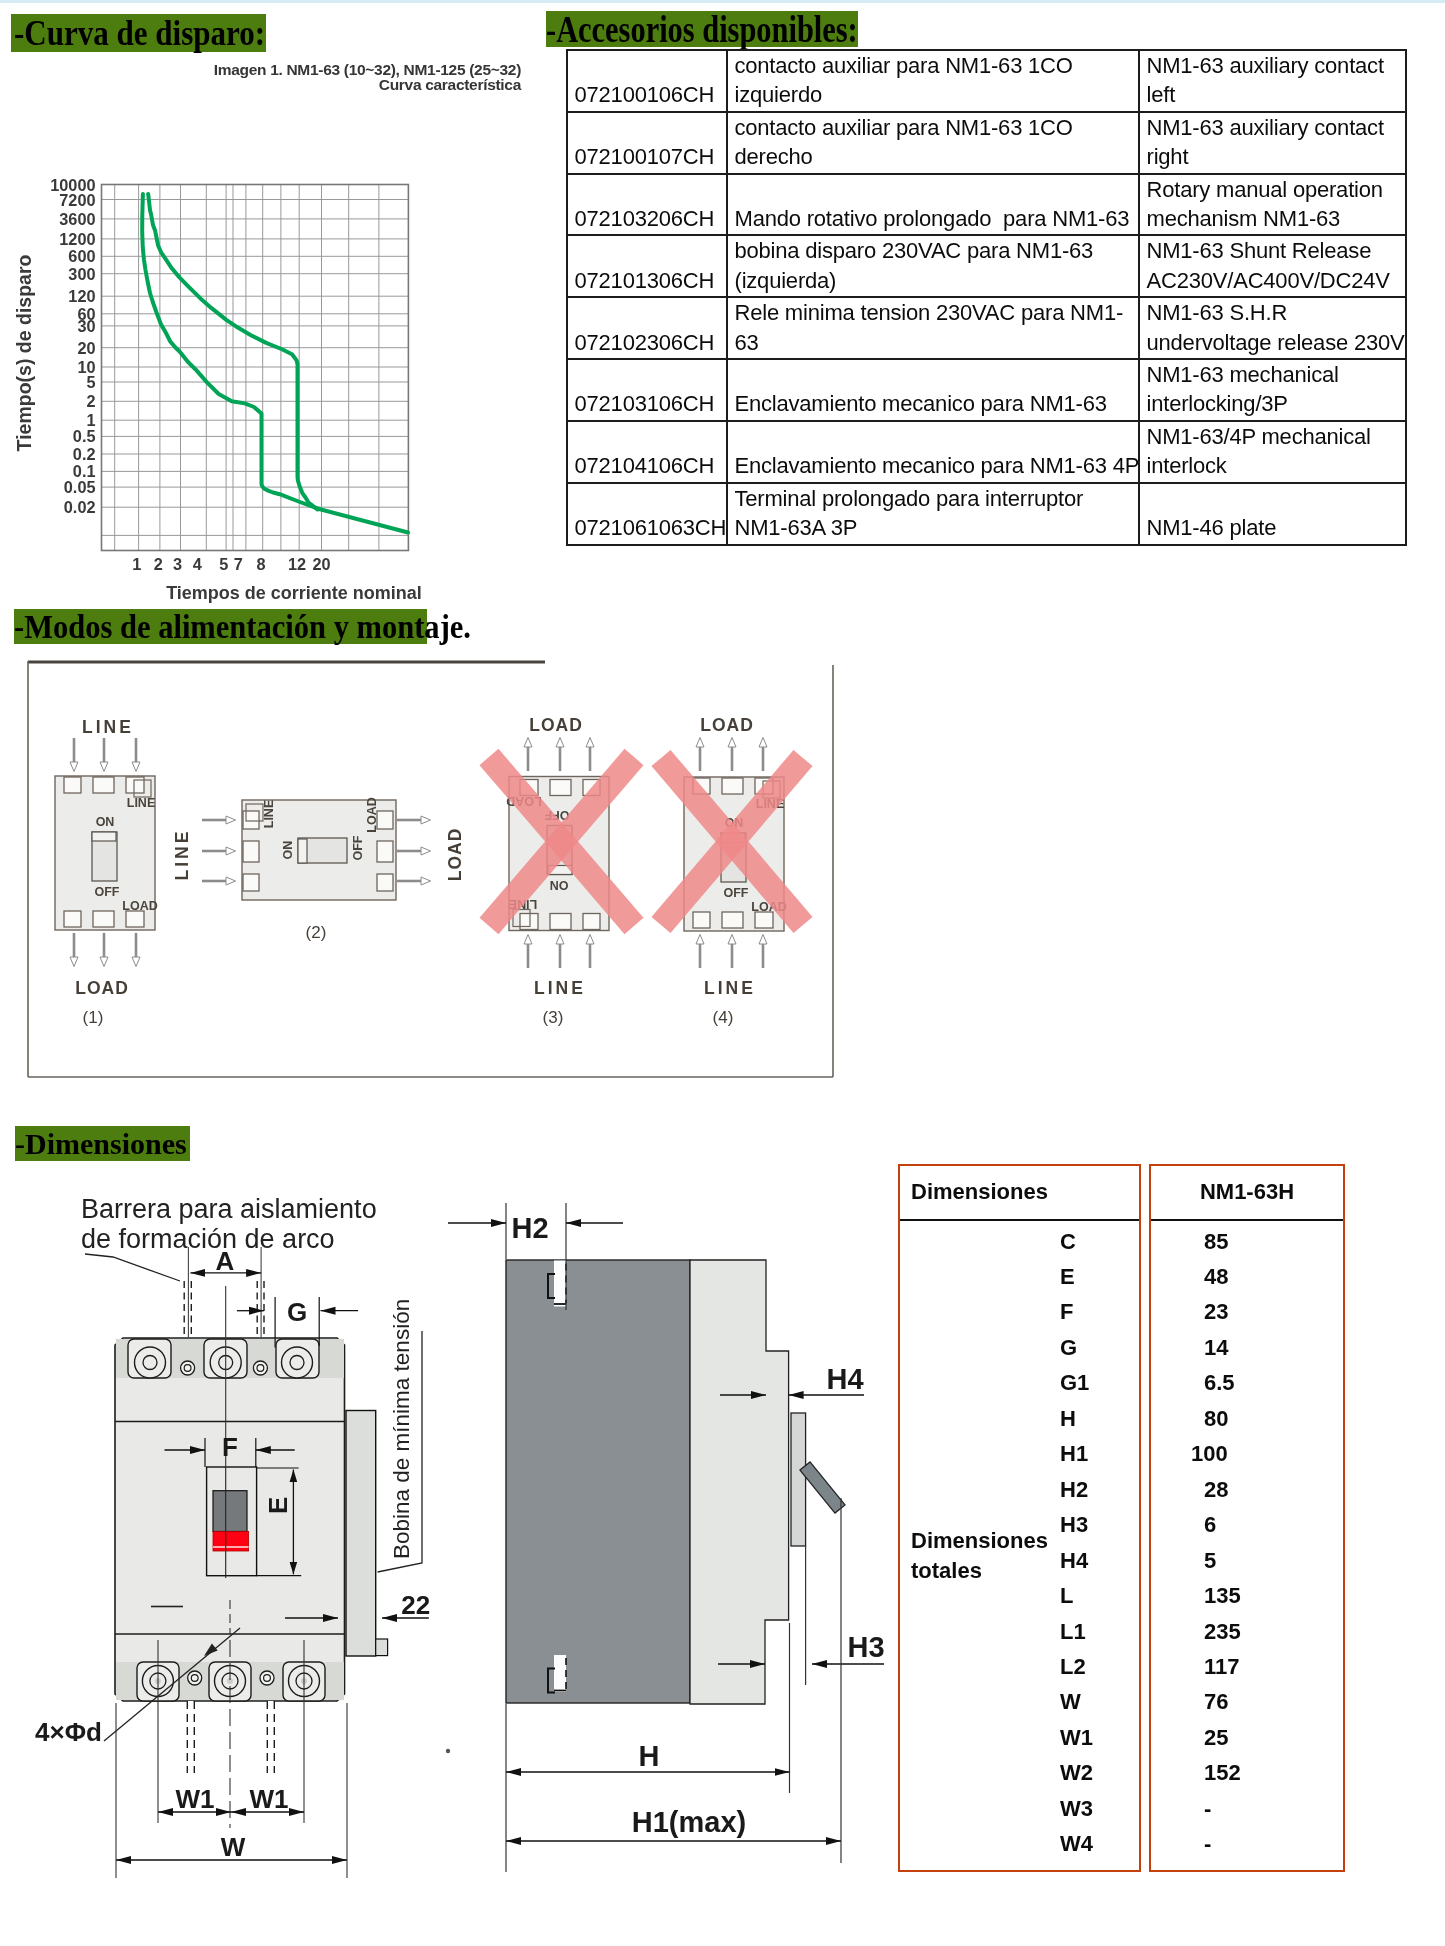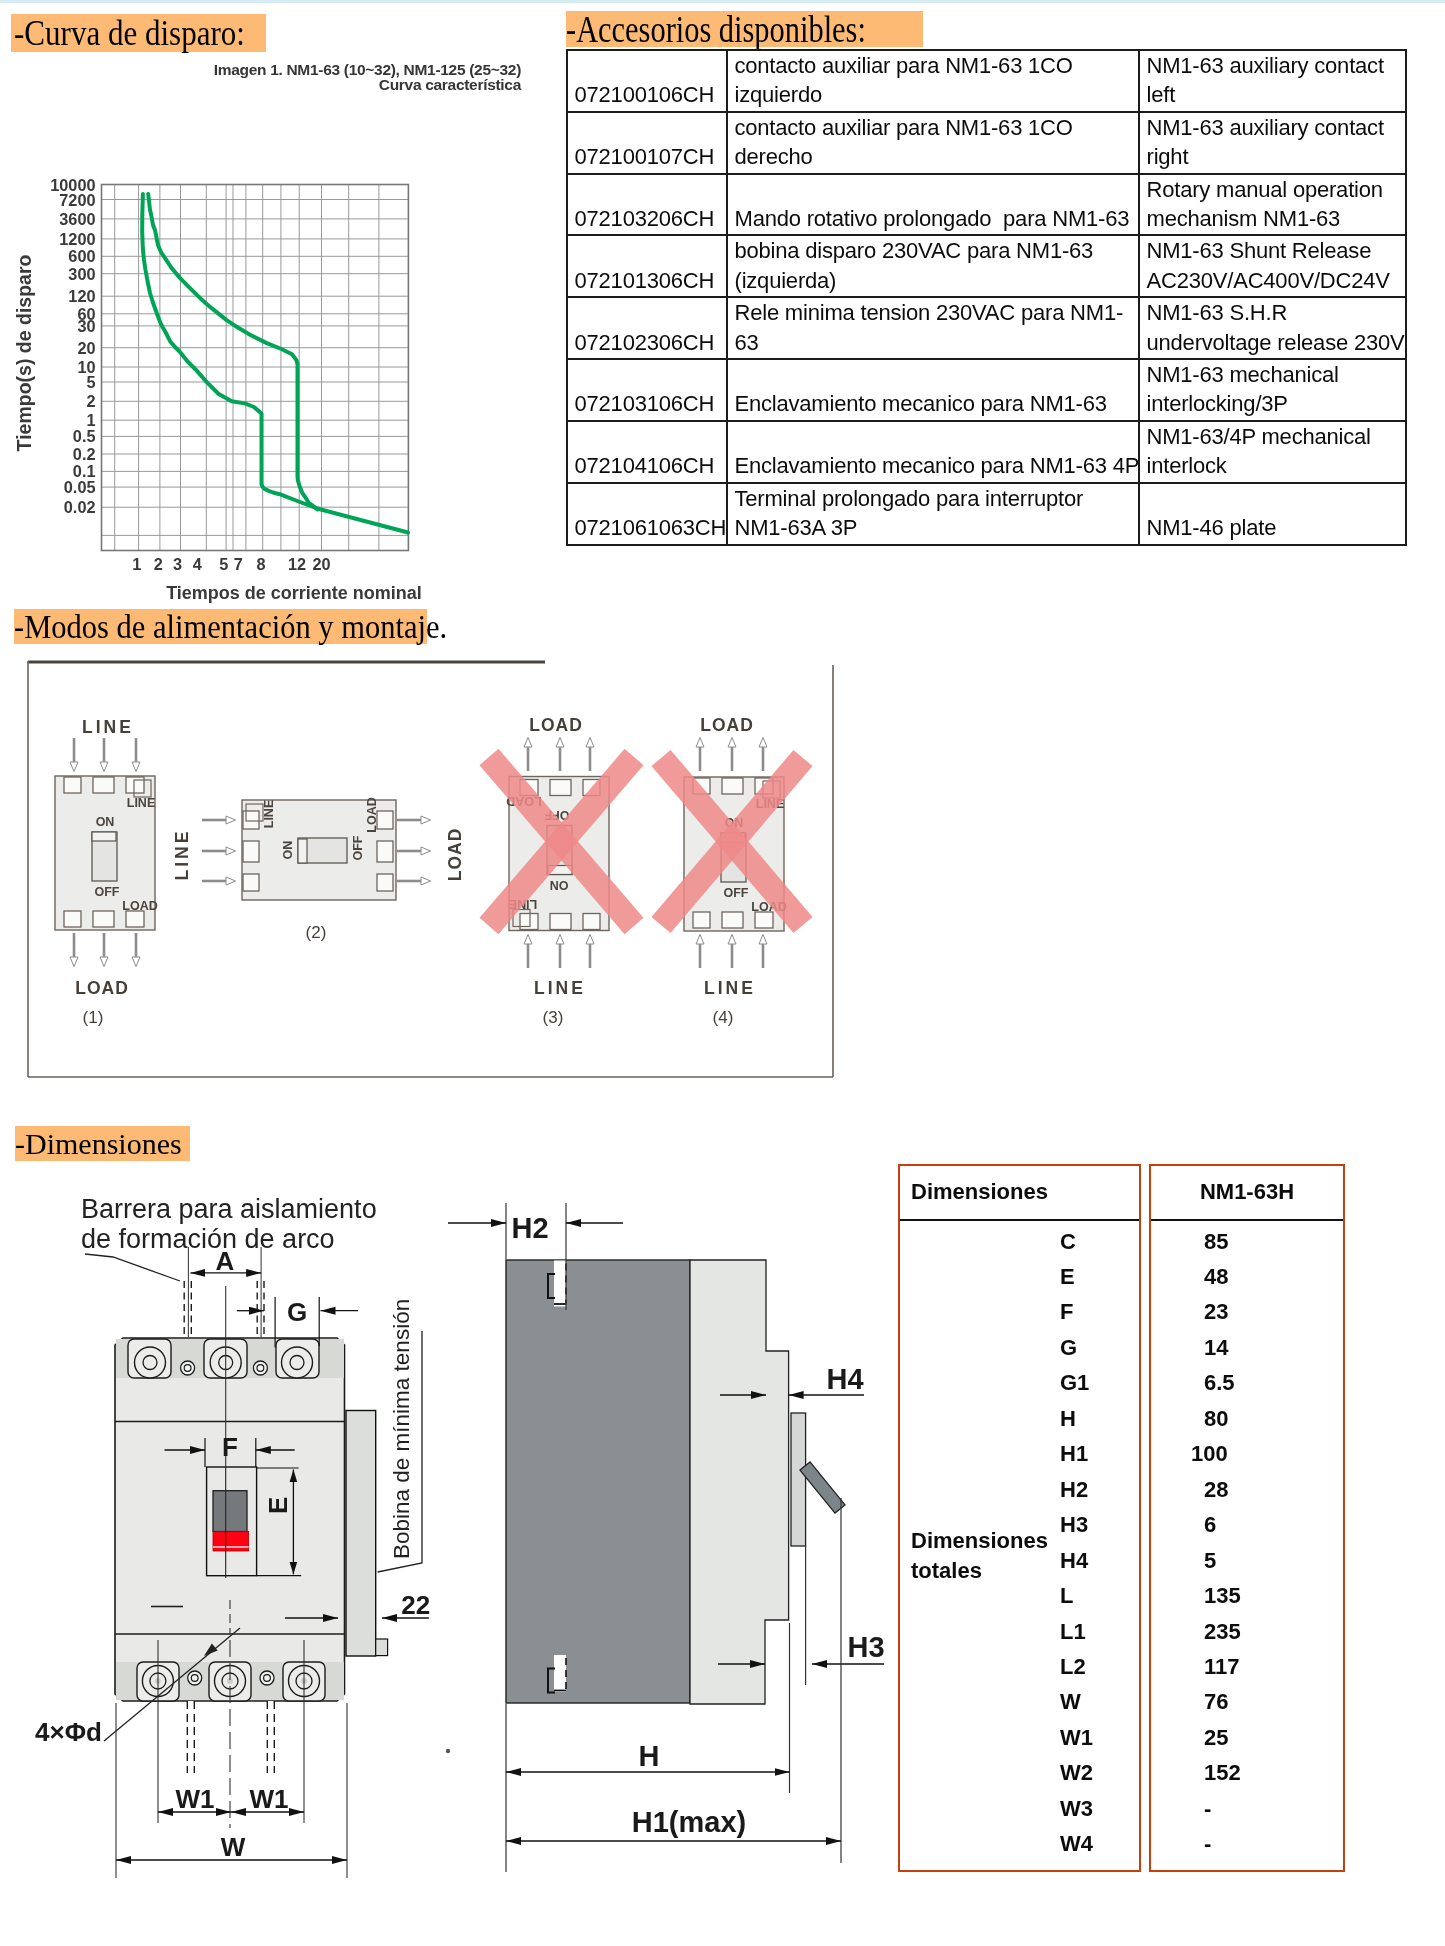--- a/index.html
+++ b/index.html
@@ -1,26 +1,26 @@
 <!DOCTYPE html>
 <html><head><meta charset="utf-8">
 <style>
 html,body{margin:0;padding:0}
 body{width:1445px;height:1946px;position:relative;background:#fff;font-family:"Liberation Sans",sans-serif;overflow:hidden}
-.hl{position:absolute;background:#fdba74;font-family:"Liberation Serif",serif;font-weight:normal;color:#000;white-space:nowrap}
+.hl{position:absolute;background:#4d7c0f;font-family:"Liberation Serif",serif;font-weight:bold;color:#000;white-space:nowrap}
 .hl>span{display:inline-block;transform-origin:0 50%}
 .abs{position:absolute}
 table.acc{border-collapse:collapse;table-layout:fixed}
 table.acc td{border:2px solid #1c1c1c;vertical-align:bottom;padding:0 10px 1px 7px;font-size:22px;line-height:29.4px;color:#0c0c0c;letter-spacing:-0.2px;overflow:hidden;white-space:nowrap}
 .dimbox{position:absolute;border:2px solid #c2410c}
 .dl{position:absolute;font-weight:bold;font-size:22px;color:#0c0c0c;white-space:nowrap}
 </style></head><body>
 <div class="abs" style="left:0;top:0;width:1445px;height:3px;background:#d5ecf3"></div>
 <div class="hl" style="left:11px;top:14px;width:252px;height:38px;font-size:36px;line-height:39px;padding-left:3px"><span style="transform:scaleX(0.862)">-Curva de disparo:</span></div>
-<div class="hl" style="left:566px;top:11px;width:357px;height:36px;font-size:37px;line-height:38px"><span style="transform:scaleX(0.822)">-Accesorios disponibles:</span></div>
+<div class="hl" style="left:546px;top:11px;width:312px;height:36px;font-size:37px;line-height:38px"><span style="transform:scaleX(0.822)">-Accesorios disponibles:</span></div>
 <div class="hl" style="left:14px;top:609px;width:413px;height:35px;font-size:33px;line-height:36px"><span style="transform:scaleX(0.925)">-Modos de alimentación y montaje.</span></div>
 <div class="hl" style="left:15px;top:1126px;width:175px;height:35px;font-size:30px;line-height:35px">-Dimensiones</div>
 <div class="abs" style="left:200px;top:62px;width:321px;text-align:right;font-size:15.5px;font-weight:bold;color:#363636;line-height:15.3px;letter-spacing:-0.3px;white-space:nowrap">Imagen 1. NM1-63 (10~32), NM1-125 (25~32)<br>Curva característica</div>
 <svg class="abs" style="left:0;top:150px" width="560" height="470" viewBox="0 0 560 470">
     <g stroke="#999" stroke-width="1">
       <line x1="101.5" y1="49.5" x2="408.4" y2="49.5"></line>
       <line x1="101.5" y1="68.9" x2="408.4" y2="68.9"></line>
       <line x1="101.5" y1="88.9" x2="408.4" y2="88.9"></line>
       <line x1="101.5" y1="106.3" x2="408.4" y2="106.3"></line>
       <line x1="101.5" y1="123.7" x2="408.4" y2="123.7"></line>

